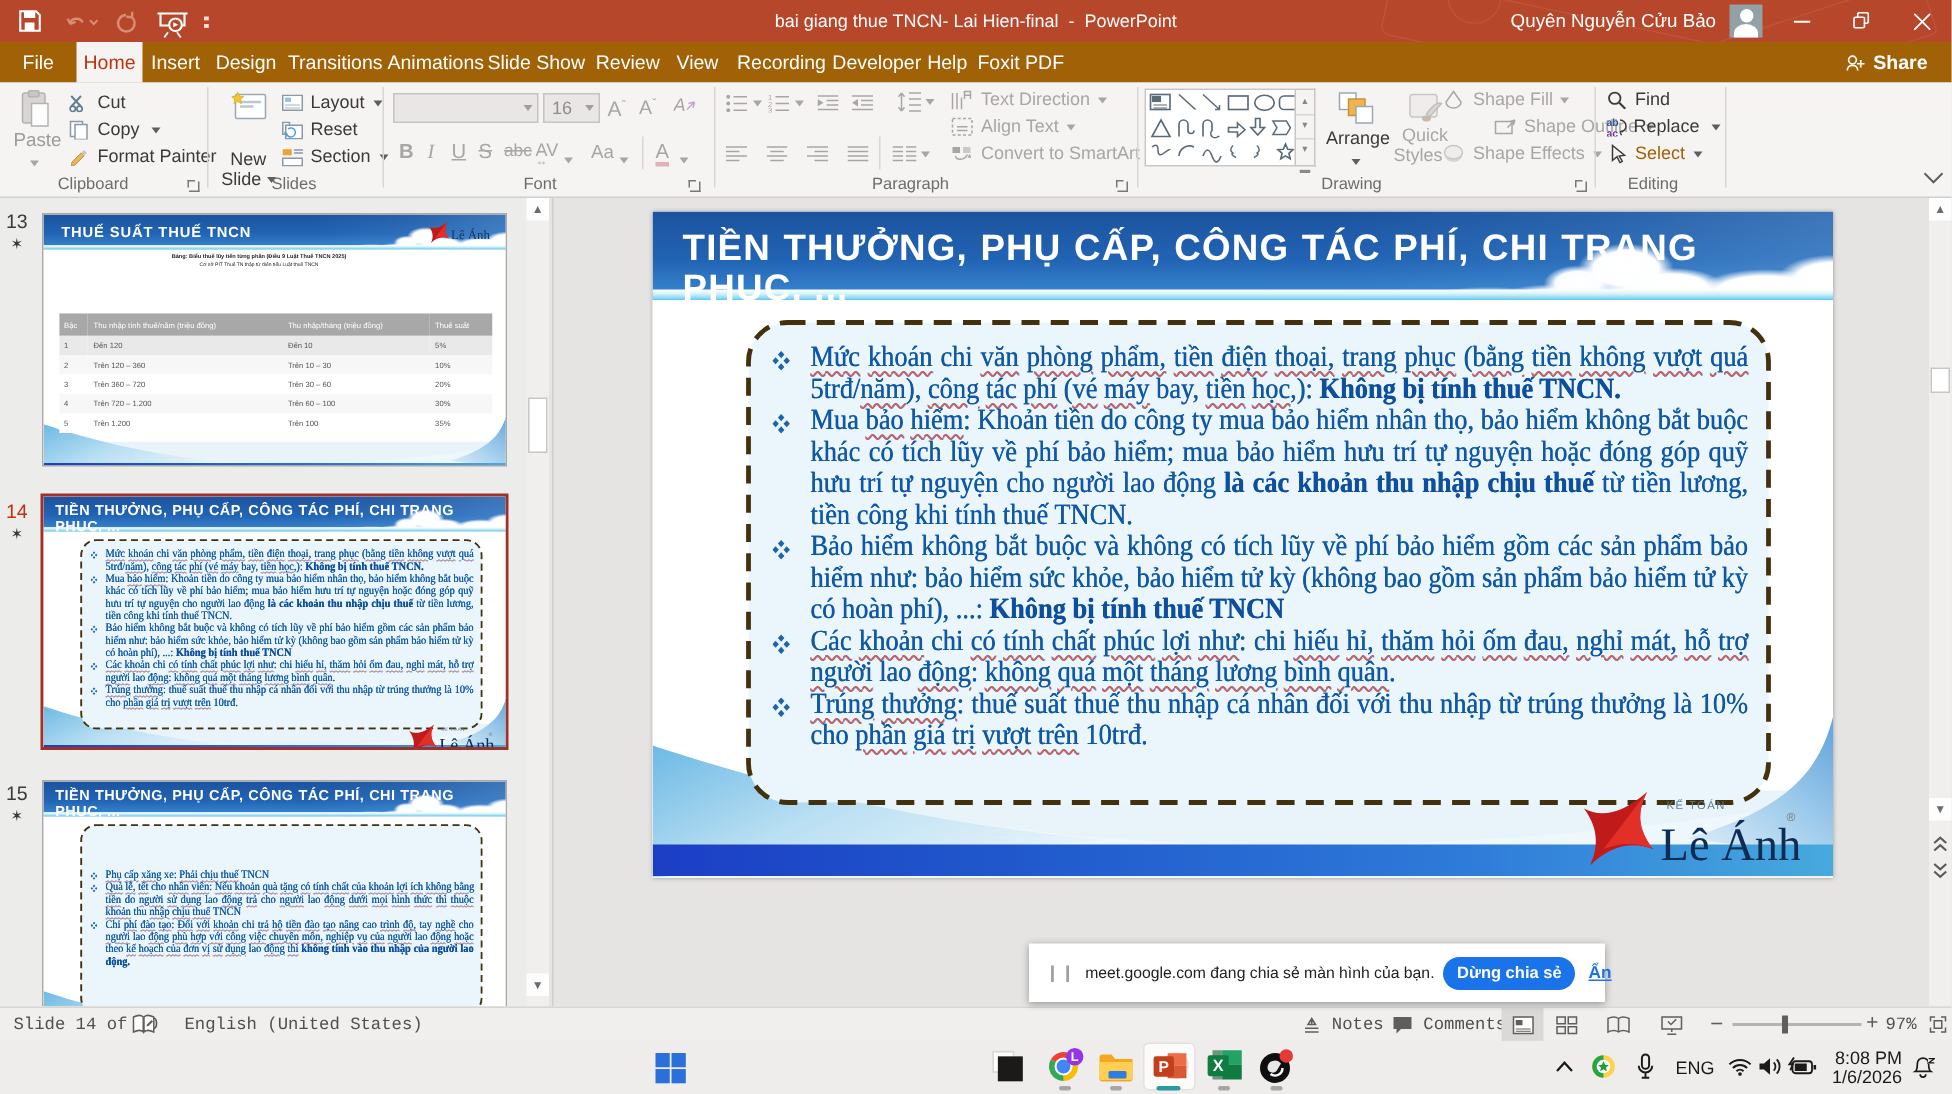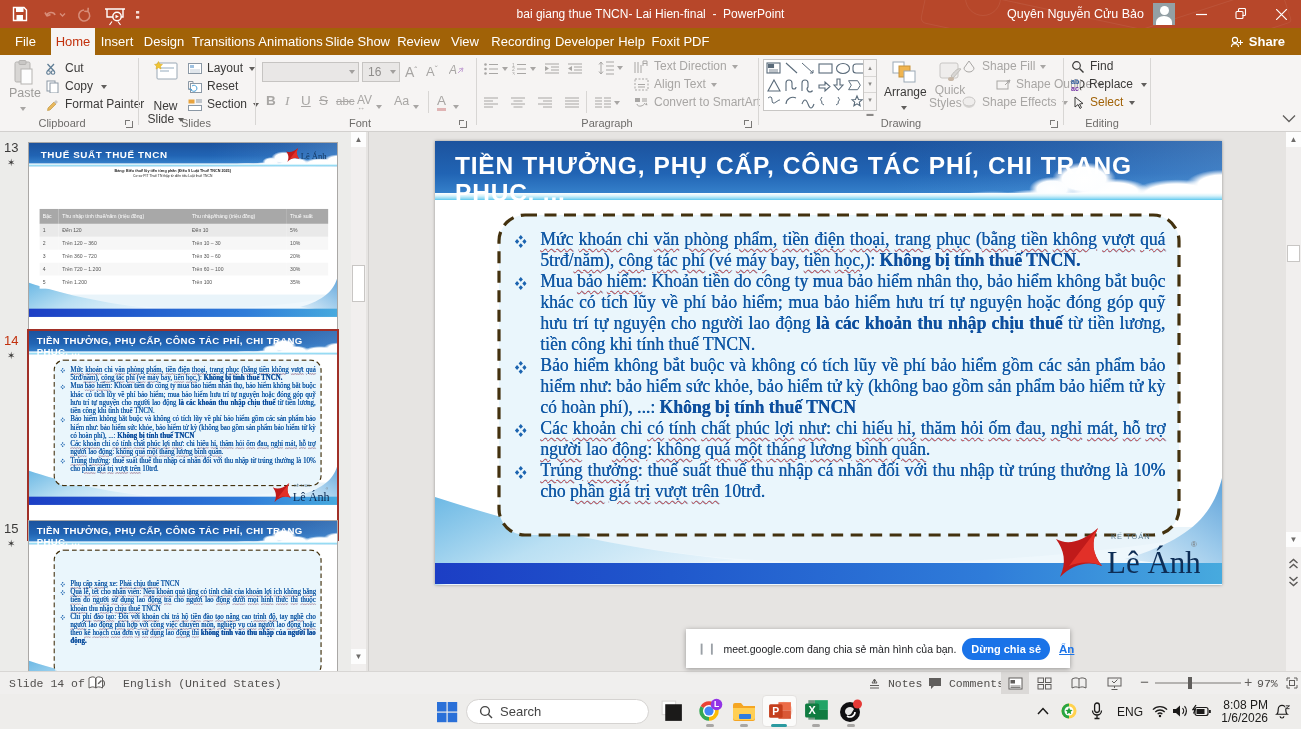--- a/index.html
+++ b/index.html
@@ -42,21 +42,21 @@
 .chev.dim2 { border-top-color:#a8a6a4; }
 
 
 #content { position:absolute; top:132px; left:0; width:1301px; height:539px; background:#e6e4e2; }
 
 
 #thumbs { position:absolute; left:0; top:0; width:351px; height:539px; background:#ececea; overflow:hidden; }
 .thumbnum { position:absolute; left:4px; font-size:13px; color:#3b3a39; }
 .thumbnum.cur { color:#c2310d; }
 .thumbstar { position:absolute; left:7px; font-size:10px; color:#3b3a39; }
-.thumbbox { position:absolute; left:29px; width:308px; height:208px; background:#fff; outline:1px solid #aaa8a6; overflow:hidden; }
+.thumbbox { position:absolute; left:29px; width:308px; height:167px; background:#fff; outline:1px solid #aaa8a6; overflow:hidden; }
 .thumbbox.sel { outline:2px solid #a03028; }
 .mini { position:absolute; left:0; top:0; width:787px; height:444px; transform:scale(0.3926); transform-origin:0 0; }
 
 
 #thumb-sb { position:absolute; left:351px; top:0; width:15px; height:539px; background:#f1efee; }
 .sb-btn { position:absolute; left:0px; width:15px; height:15px; background:#fdfdfd; color:#6e6c6a; font-size:8px; text-align:center; line-height:15px; }
 #thumb-sb-thumb { position:absolute; left:1px; top:133px; width:13px; height:37px; background:#ffffff; border:1px solid #c8c6c4; }
 
 
 #slide-outer { position:absolute; left:435px; top:9px; width:787px; height:444px; box-shadow:0 0 3px rgba(0,0,0,.35); }
@@ -830,24 +830,20 @@
   </div>
   <div id="taskbar">
     <svg class="tb-icon" style="left:434px;" width="26" height="26" viewBox="0 0 26 26">
         <g fill="#2a70d8">
           <rect x="3" y="4" width="9.5" height="9.5"></rect>
           <rect x="13.7" y="4" width="9.5" height="9.5"></rect>
           <rect x="3" y="14.7" width="9.5" height="9.5"></rect>
           <rect x="13.7" y="14.7" width="9.5" height="9.5"></rect>
         </g>
       </svg>
-    <div id="tb-search"><svg style="margin:0 7px 0 12px;" width="14" height="14" viewBox="0 0 14 14">
-          <circle cx="6" cy="6" r="4.4" fill="none" stroke="#444" stroke-width="1.4"></circle>
-          <path d="M9.3 9.3 L13 13" stroke="#444" stroke-width="1.4"></path>
-        </svg>Search</div>
     <svg class="tb-icon" style="left:659px;" width="25" height="25" viewBox="0 0 25 25">
         <rect x="3" y="3" width="13" height="13" fill="#fdfdfd" stroke="#d8d6d4"></rect>
         <rect x="6" y="6" width="16" height="16" fill="#1b1a19"></rect>
         <rect x="6" y="6" width="16" height="16" fill="none"></rect>
       </svg>
     <svg class="tb-icon" style="left:697px;" width="26" height="26" viewBox="0 0 26 26">
       <path d="M12 13 L3.6 8.15 A9.7 9.7 0 0 1 20.4 8.15 Z" fill="#ea4335"></path>
       <path d="M12 13 L20.4 8.15 A9.7 9.7 0 0 1 12 22.7 Z" fill="#fbbc05"></path>
       <path d="M12 13 L12 22.7 A9.7 9.7 0 0 1 3.6 8.15 Z" fill="#34a853"></path>
       <circle cx="12" cy="13" r="6" fill="#fff"></circle>

